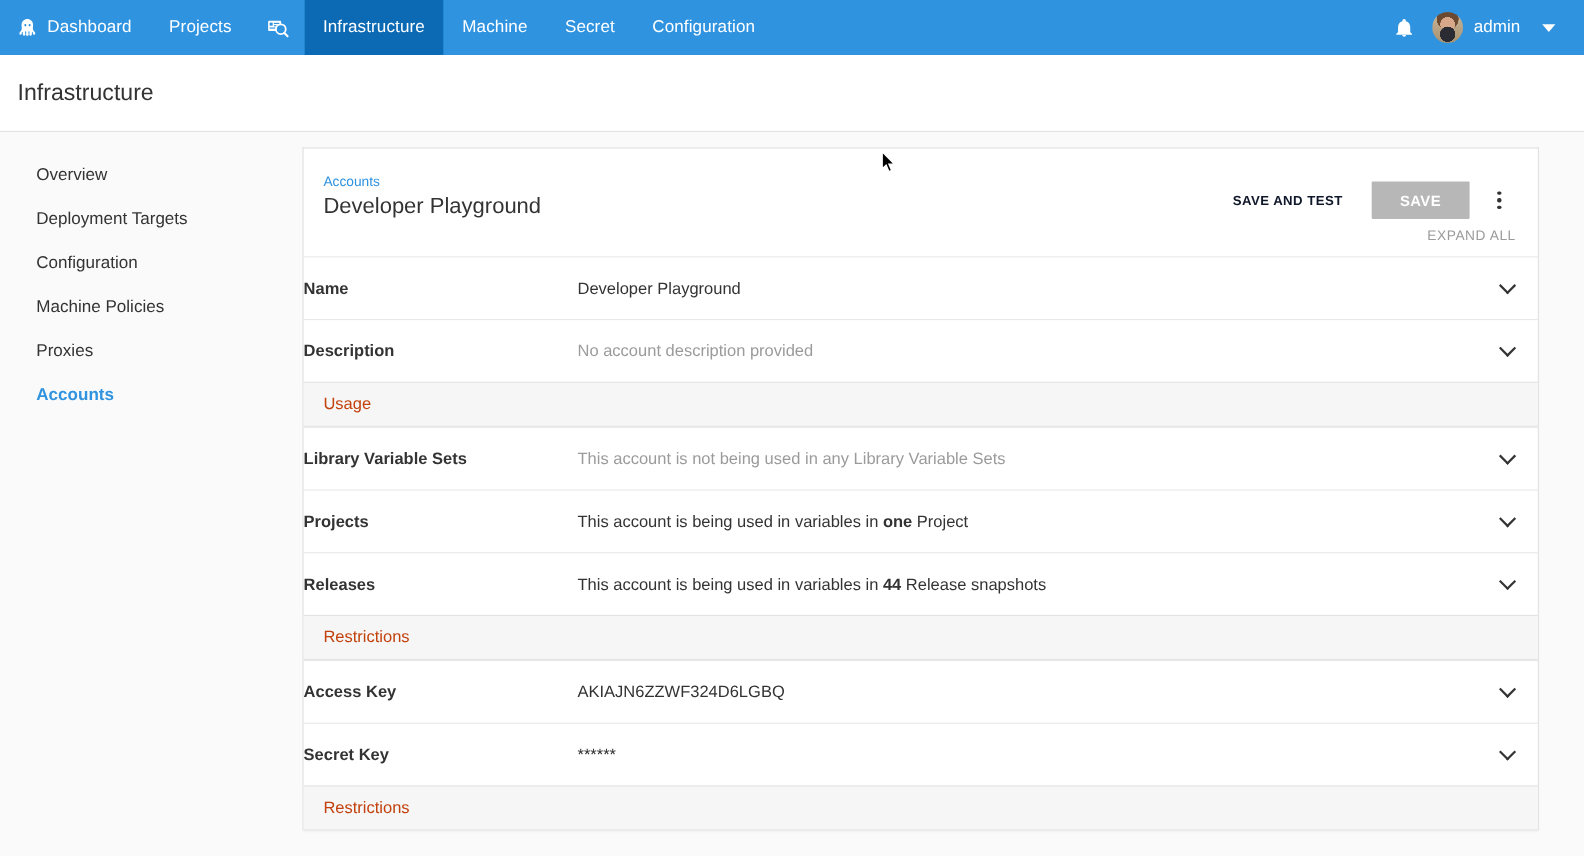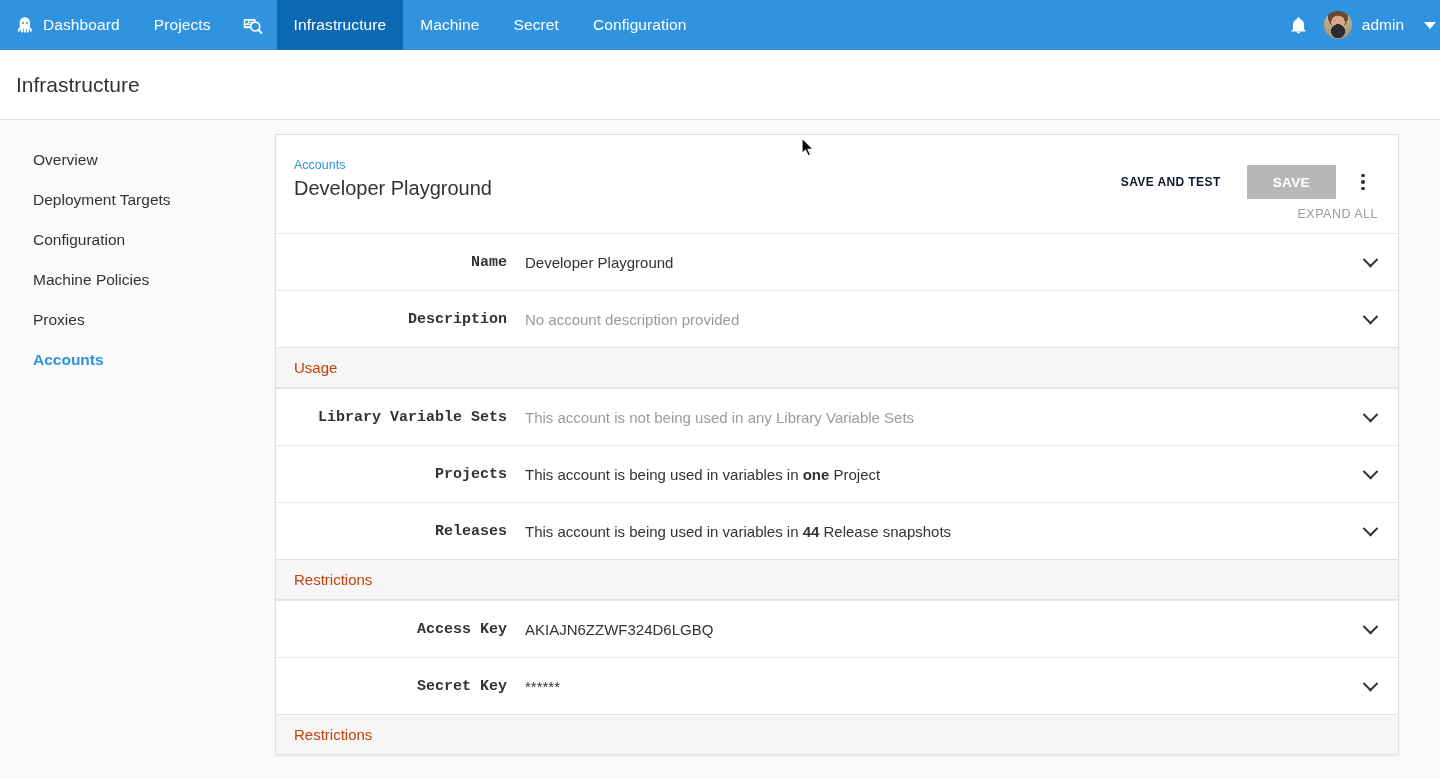--- a/index.html
+++ b/index.html
@@ -34,21 +34,21 @@
   .nav-item.first { padding-left: 16px; }
   .nav-item.active { background: #0c6ab4; }
   .nav-item .octo { margin-right: 9px; display: flex; align-items: center; }
   .nav-icon-btn {
     display: flex; align-items: center; justify-content: center;
     padding: 0 14px; cursor: pointer;
   }
   .nav-right {
     margin-left: auto;
     display: flex; align-items: center;
-    padding-right: 4px;
+    padding-right: 26px;
   }
   .bell { padding: 0 16px; display: flex; align-items: center; cursor: pointer; }
   .user-block { display: flex; align-items: center; cursor: pointer; }
   .avatar {
     width: 28px; height: 28px; border-radius: 50%;
     background:
       radial-gradient(circle at 50% 72%, #2b2b33 0 28%, rgba(43,43,51,0) 29%),
       radial-gradient(circle at 50% 40%, #d7a98a 0 30%, rgba(215,169,138,0) 31%),
       radial-gradient(circle at 50% 22%, #6b4a31 0 38%, rgba(107,74,49,0) 39%),
       linear-gradient(#c9b79c, #a8926f);
@@ -157,26 +157,24 @@
     display: flex;
     align-items: center;
     border-top: 1px solid #e8e8e8;
     min-height: 57px;
     padding: 0;
   }
   .row:first-of-type { border-top: none; }
   .row-label {
     width: 249px;
     flex: none;
-    text-align: right;
     font-weight: bold;
     font-size: 15px;
     color: #333;
     padding-right: 18px;
-    font-family: Liberation Mono, monospace;
   }
   .row-value {
     flex: 1;
     font-size: 15px;
     color: #333;
     padding-right: 20px;
   }
   .row-value.muted { color: #9b9b9b; }
   .row-value b { font-weight: bold; }
   .row-chev {

